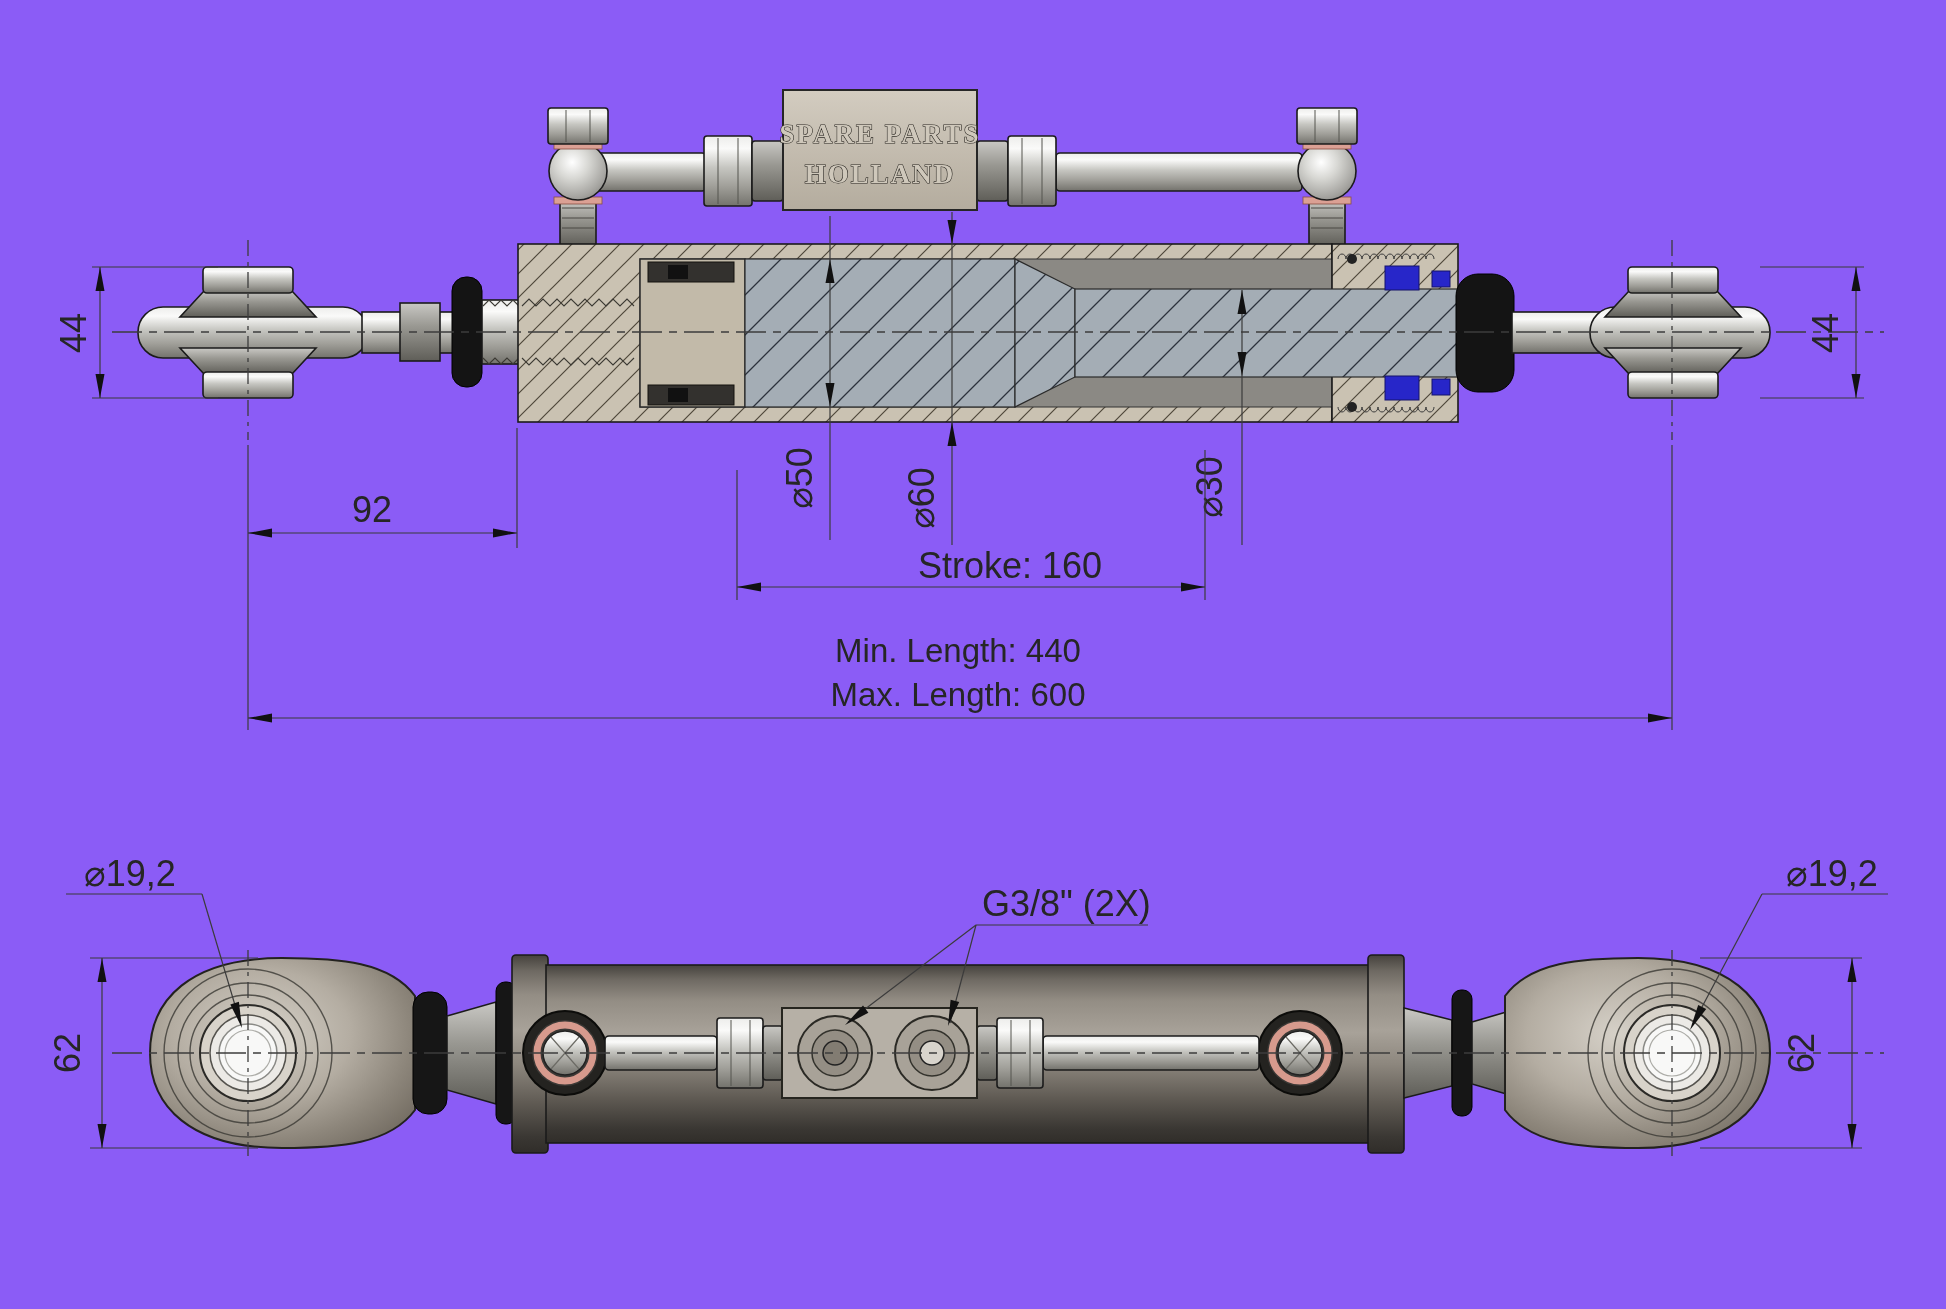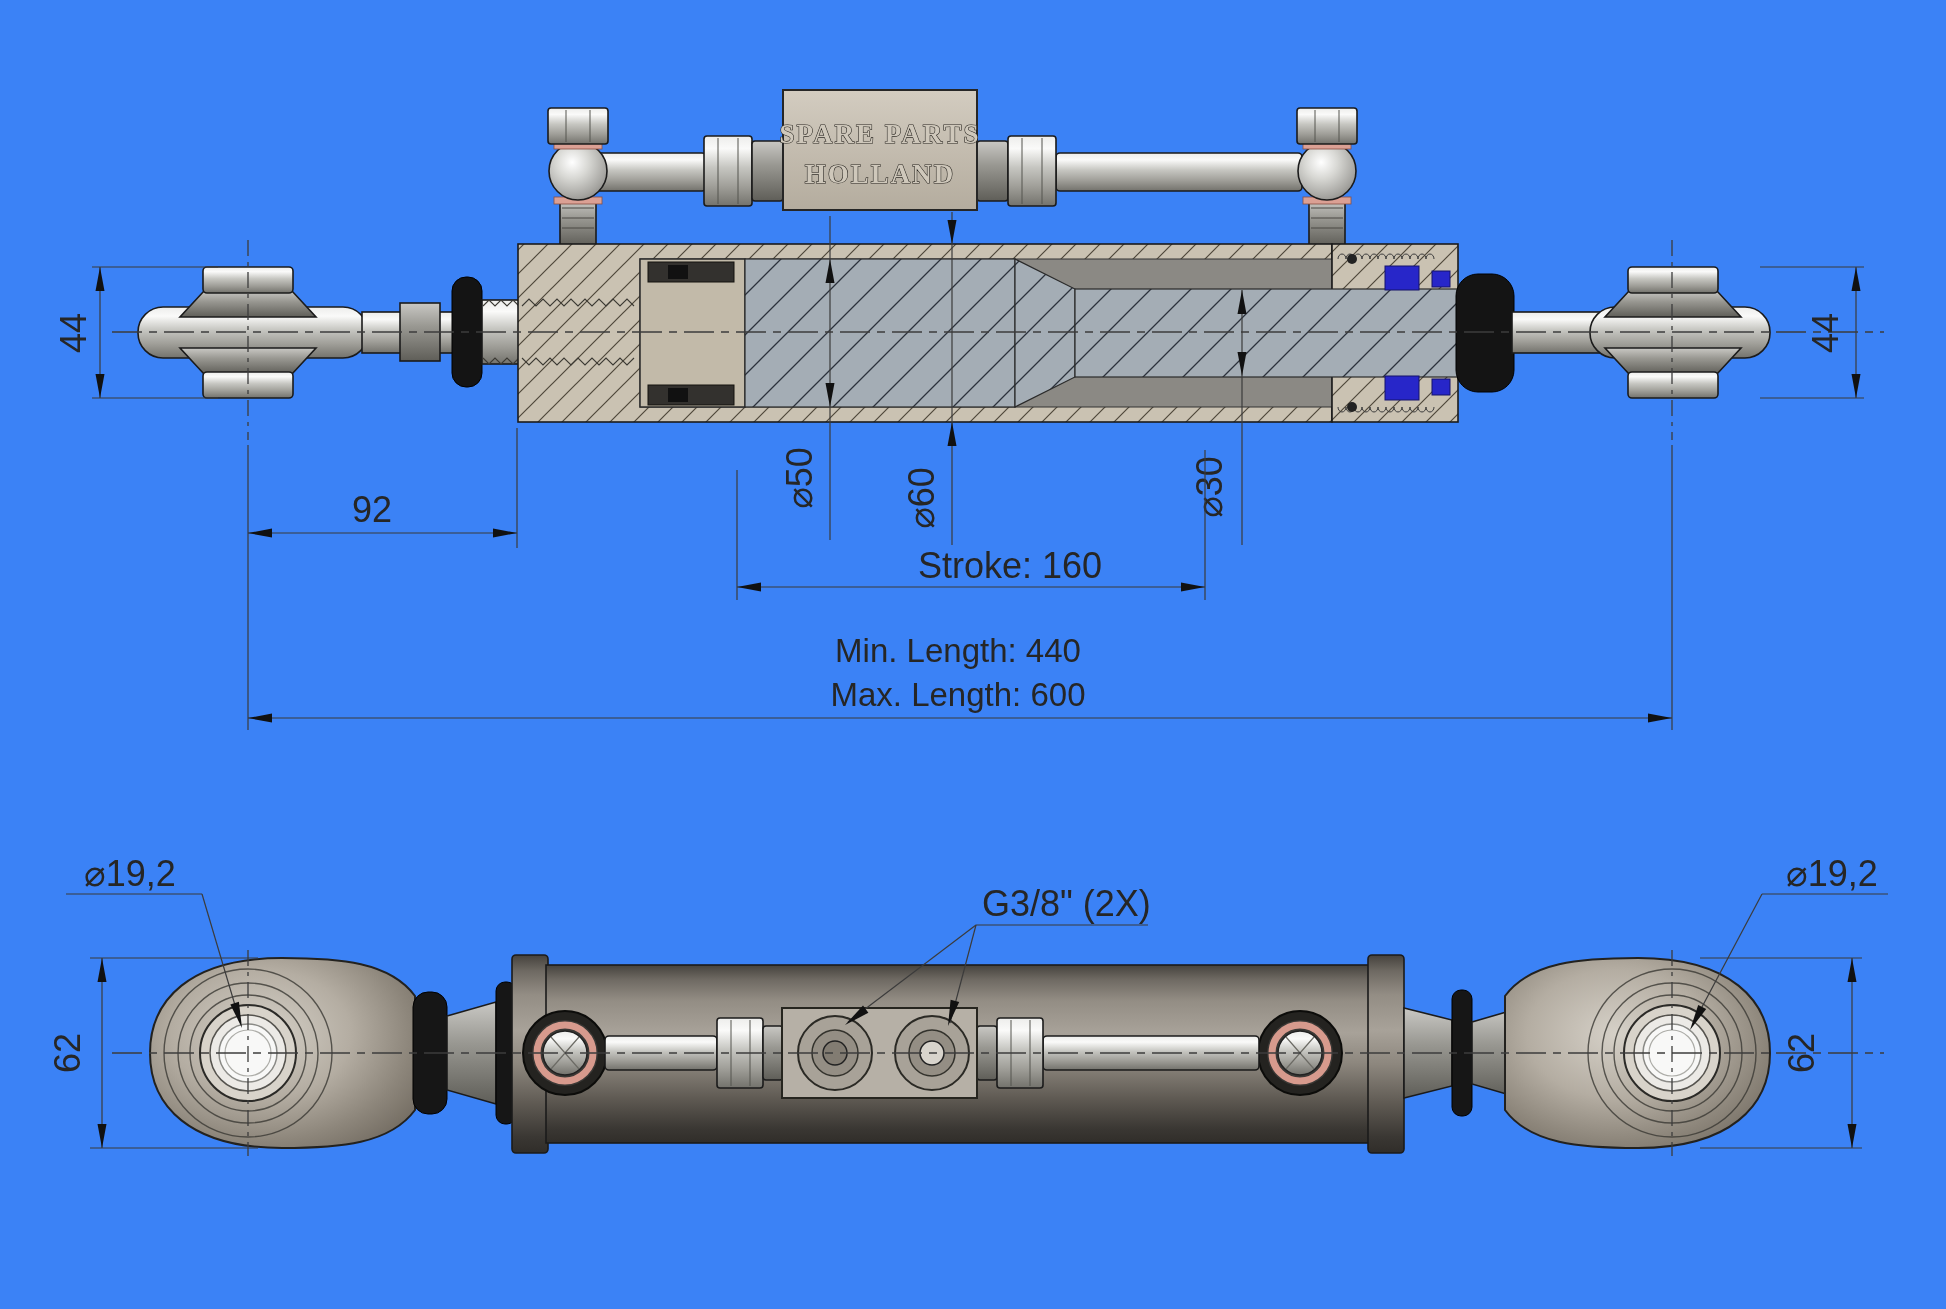--- a/index.html
+++ b/index.html
@@ -1,16 +1,16 @@
 <!DOCTYPE html>
 <html><head>
 <meta charset="utf-8">
 <style>
   html,body{margin:0;padding:0;background:#ffffff;}
-  .canvas{position:relative;width:1946px;height:1309px;background:#3b82f6;overflow:hidden;}
+  .canvas{position:relative;width:1946px;height:1309px;background:#8b5cf6;overflow:hidden;}
   svg{position:absolute;left:0;top:0;}
   .dim{font:36px "Liberation Sans", sans-serif;fill:#262626;}
   .dim-s{font:33px "Liberation Sans", sans-serif;fill:#262626;}
   .plate-t{font:bold 27px "Liberation Serif", serif;fill:#cfc8bb;stroke:#26231e;stroke-width:1.1;paint-order:stroke;letter-spacing:2px;text-anchor:middle;}
   .dl{stroke:#3b3b3b;stroke-width:1.2;fill:none;}
   .cl{stroke:#3c3c3c;stroke-width:1.3;fill:none;}
   .arr{fill:#111;stroke:none;}
   .edge{stroke:#1b1b1b;stroke-width:1.6;}
 </style>
 </head>

